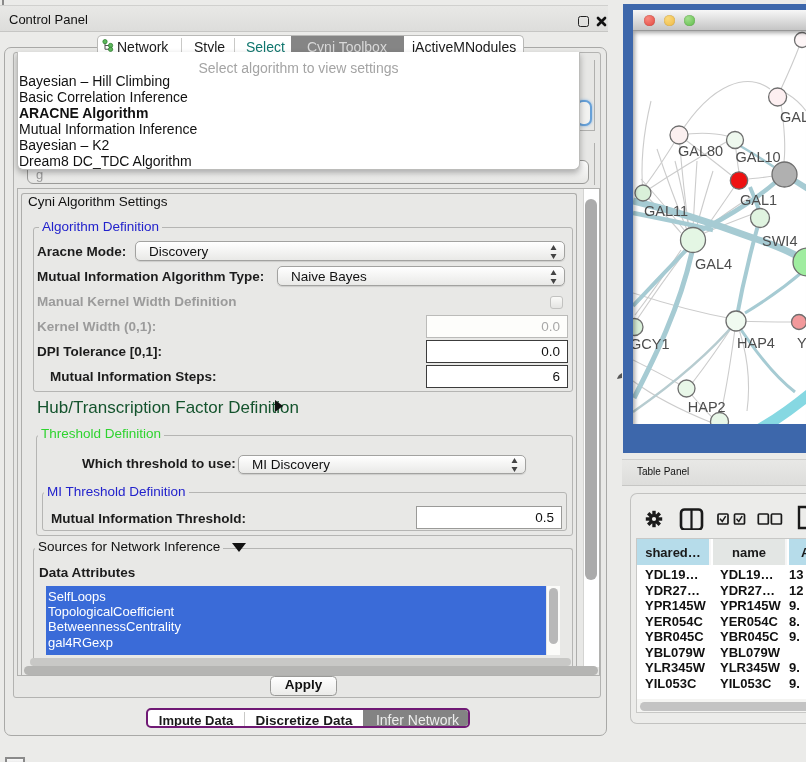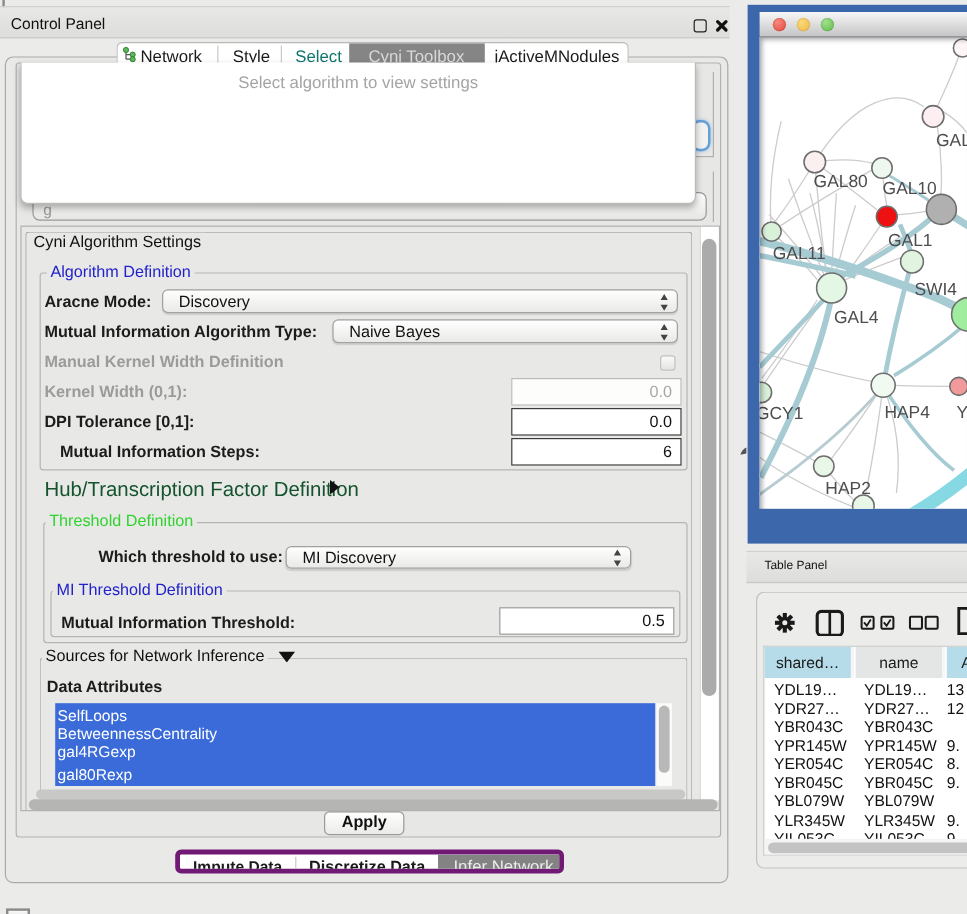--- a/index.html
+++ b/index.html
@@ -120,37 +120,46 @@
     </svg>
 </div>
 <div class="lbl" style="left:51px;top:511px;">Mutual Information Threshold:</div>
 <div class="fld" style="left:416px;top:506px;width:146px;height:23px;border:1px solid #9a9a98;">
   <div class="ftxt">0.5</div>
 </div>
 
 <div class="lbl" style="left:39px;top:565px;">Data Attributes</div>
 <div class="abs" style="left:46px;top:586px;width:500px;height:69px;background:#3a6bd8;color:#ffffff;font-size:13px;overflow:hidden;">
   <div style="padding:3px 0 0 2px;height:15.5px;">SelfLoops</div>
+  <div style="padding:2px 0 0 2px;height:15.5px;">TopologicalCoefficient</div>
   <div style="padding:2px 0 0 2px;height:15.5px;">BetweennessCentrality</div>
   <div style="padding:2px 0 0 2px;height:15.5px;">gal4RGexp</div>
   <div style="padding:5px 0 0 2px;height:15.5px;">gal80Rexp</div>
 </div>
 <div class="abs" style="left:547px;top:586px;width:13px;height:69px;background:#fbfbf9;"></div>
 <div class="abs" style="left:549px;top:588px;width:9px;height:56px;background:#b8b8b8;border-radius:4.5px;"></div>
 
 <div class="abs" style="left:30px;top:658px;width:541px;height:8px;background:#c8c8c6;border-radius:4px;"></div>
 <div class="abs" style="left:24px;top:666px;width:574px;height:9px;background:#b5b5b3;border-radius:4.5px;"></div>
 
 <div class="abs" style="left:17px;top:52px;width:563px;height:118px;background:#ffffff;border:1px solid #bcbcba;border-top:none;border-radius:0 0 6px 6px;box-shadow:0 3px 6px rgba(0,0,0,0.3);z-index:30;">
   <div class="abs" style="left:0;top:8px;width:100%;text-align:center;font-size:14px;color:#a4a4a4;">Select algorithm to view settings</div>
+  <div class="abs" style="left:1px;top:21px;font-size:14px;color:#111;line-height:16.1px;white-space:nowrap;">
+    Bayesian – Hill Climbing<br>
+    Basic Correlation Inference<br>
+    <span class="b">ARACNE Algorithm</span><br>
+    Mutual Information Inference<br>
+    Bayesian – K2<br>
+    Dream8 DC_TDC Algorithm
+  </div>
 </div>
 
 <div class="abs b" style="left:270px;top:676px;width:67px;height:20px;border:1px solid #9a9a98;border-radius:4.5px;background:linear-gradient(#ffffff,#ebebe9);text-align:center;font-size:13.5px;color:#111;line-height:16px;">Apply</div>
 
-<div class="abs" style="left:146px;top:708px;width:324px;height:20px;background:#ffffff;border:4px solid #701a75;border-radius:5px;overflow:hidden;">
+<div class="abs" style="left:146px;top:708px;width:324px;height:20px;background:#ffffff;border:2px solid #701a75;border-radius:5px;overflow:hidden;">
   <div class="abs b" style="left:0;top:3px;width:96px;text-align:center;font-size:13px;color:#1a1a1a;">Impute Data</div>
   <div class="abs" style="left:96px;top:2px;width:1px;height:16px;background:#c9c9c7;"></div>
   <div class="abs b" style="left:97px;top:3px;width:118px;text-align:center;font-size:13.5px;color:#1a1a1a;">Discretize Data</div>
   <div class="abs" style="left:215px;top:0;width:109px;height:20px;background:#838383;color:#ededed;font-size:14px;text-align:center;padding-top:2px;">Infer Network</div>
 </div>
 
 <div class="abs" style="left:5px;top:757px;width:20px;height:10px;border:2px solid #8a8a8a;background:linear-gradient(#fafafa,#e0e0e0);"></div>
 
 <svg class="abs" style="left:616px;top:372px;" width="7" height="8" viewBox="0 0 7 8">
     <path d="M6 1 Q 2 3 1 7 L 6 6 Z" fill="#555"></path>
@@ -246,21 +255,21 @@
   </g>
 </svg>
 </div>
 
 <div class="abs" style="left:633px;top:31px;width:173px;height:393px;box-shadow:inset 3px 3px 4px -1px rgba(0,0,0,0.35);pointer-events:none;"></div>
 
 <div class="abs" style="left:622px;top:459px;width:184px;height:27px;background:linear-gradient(#e8e8e6,#dddddb);border-top:1px solid #d0d0ce;border-bottom:1px solid #c6c6c4;">
   <div class="abs" style="left:15px;top:6px;font-size:10px;color:#111;">Table Panel</div>
 </div>
 
-<div class="abs" style="left:630px;top:493px;width:176px;height:231px;background:#ececea;border:1px solid #c2c2c0;border-right:none;border-radius:7px 0 0 7px;">
+<div class="abs" style="left:630px;top:493px;width:176px;height:231px;background:#ececea;border:1px solid #c2c2c0;border-right:none;border-radius:7px 0 0 7px;font-weight:bold;">
 
   <svg class="abs" style="left:13px;top:14px;" width="163" height="22" viewBox="0 0 163 22">
     <g transform="translate(10,11)" fill="#1a1a1a">
       <circle r="5"></circle>
       <g>
         <rect x="-1.7" y="-8.2" width="3.4" height="4"></rect>
         <rect x="-1.7" y="4.2" width="3.4" height="4"></rect>
         <rect x="-8.2" y="-1.7" width="4" height="3.4"></rect>
         <rect x="4.2" y="-1.7" width="4" height="3.4"></rect>
         <g transform="rotate(45)">
@@ -289,21 +298,20 @@
     <path d="M2 2 h7 l6 6 v15 h-13 z" fill="none" stroke="#1a1a1a" stroke-width="2.4"></path>
   </svg>
 
   <div class="abs" style="left:5px;top:44px;width:171px;height:175px;background:#ffffff;border:1px solid #c8c8c6;border-right:none;overflow:hidden;">
     <div class="abs" style="left:0;top:0;width:74px;height:26px;background:#b6dcea;border-right:2px solid #f6f6f6;text-align:center;font-size:13px;color:#1a1a1a;padding-top:6px;">shared…</div>
     <div class="abs" style="left:76px;top:0;width:74px;height:26px;background:#e3e6e4;border-right:2px solid #f6f6f6;text-align:center;font-size:13px;color:#1a1a1a;padding-top:6px;">name</div>
     <div class="abs" style="left:152px;top:0;width:24px;height:26px;background:#b6dcea;font-size:13px;color:#1a1a1a;padding-top:6px;padding-left:12px;">A</div>
     <div class="abs" style="left:0;top:28px;font-size:13px;color:#111;line-height:15.5px;white-space:nowrap;">
       <div><span style="display:inline-block;width:80px;padding-left:8px;">YDL19…</span><span style="display:inline-block;width:72px;padding-left:3px;">YDL19…</span><span>13</span></div>
       <div><span style="display:inline-block;width:80px;padding-left:8px;">YDR27…</span><span style="display:inline-block;width:72px;padding-left:3px;">YDR27…</span><span>12</span></div>
-      <div><span style="display:inline-block;width:80px;padding-left:8px;">YBR043C</span><span style="display:inline-block;width:72px;padding-left:3px;">YBR043C</span><span></span></div>
       <div><span style="display:inline-block;width:80px;padding-left:8px;">YPR145W</span><span style="display:inline-block;width:72px;padding-left:3px;">YPR145W</span><span>9.</span></div>
       <div><span style="display:inline-block;width:80px;padding-left:8px;">YER054C</span><span style="display:inline-block;width:72px;padding-left:3px;">YER054C</span><span>8.</span></div>
       <div><span style="display:inline-block;width:80px;padding-left:8px;">YBR045C</span><span style="display:inline-block;width:72px;padding-left:3px;">YBR045C</span><span>9.</span></div>
       <div><span style="display:inline-block;width:80px;padding-left:8px;">YBL079W</span><span style="display:inline-block;width:72px;padding-left:3px;">YBL079W</span><span></span></div>
       <div><span style="display:inline-block;width:80px;padding-left:8px;">YLR345W</span><span style="display:inline-block;width:72px;padding-left:3px;">YLR345W</span><span>9.</span></div>
       <div><span style="display:inline-block;width:80px;padding-left:8px;">YIL053C</span><span style="display:inline-block;width:72px;padding-left:3px;">YIL053C</span><span>9.</span></div>
     </div>
     <div class="abs" style="left:0;top:160px;width:171px;height:15px;background:#f4f4f2;">
       <div class="abs" style="left:3px;top:3px;width:170px;height:9px;background:#c3c3c3;border-radius:4.5px;"></div>
     </div>

